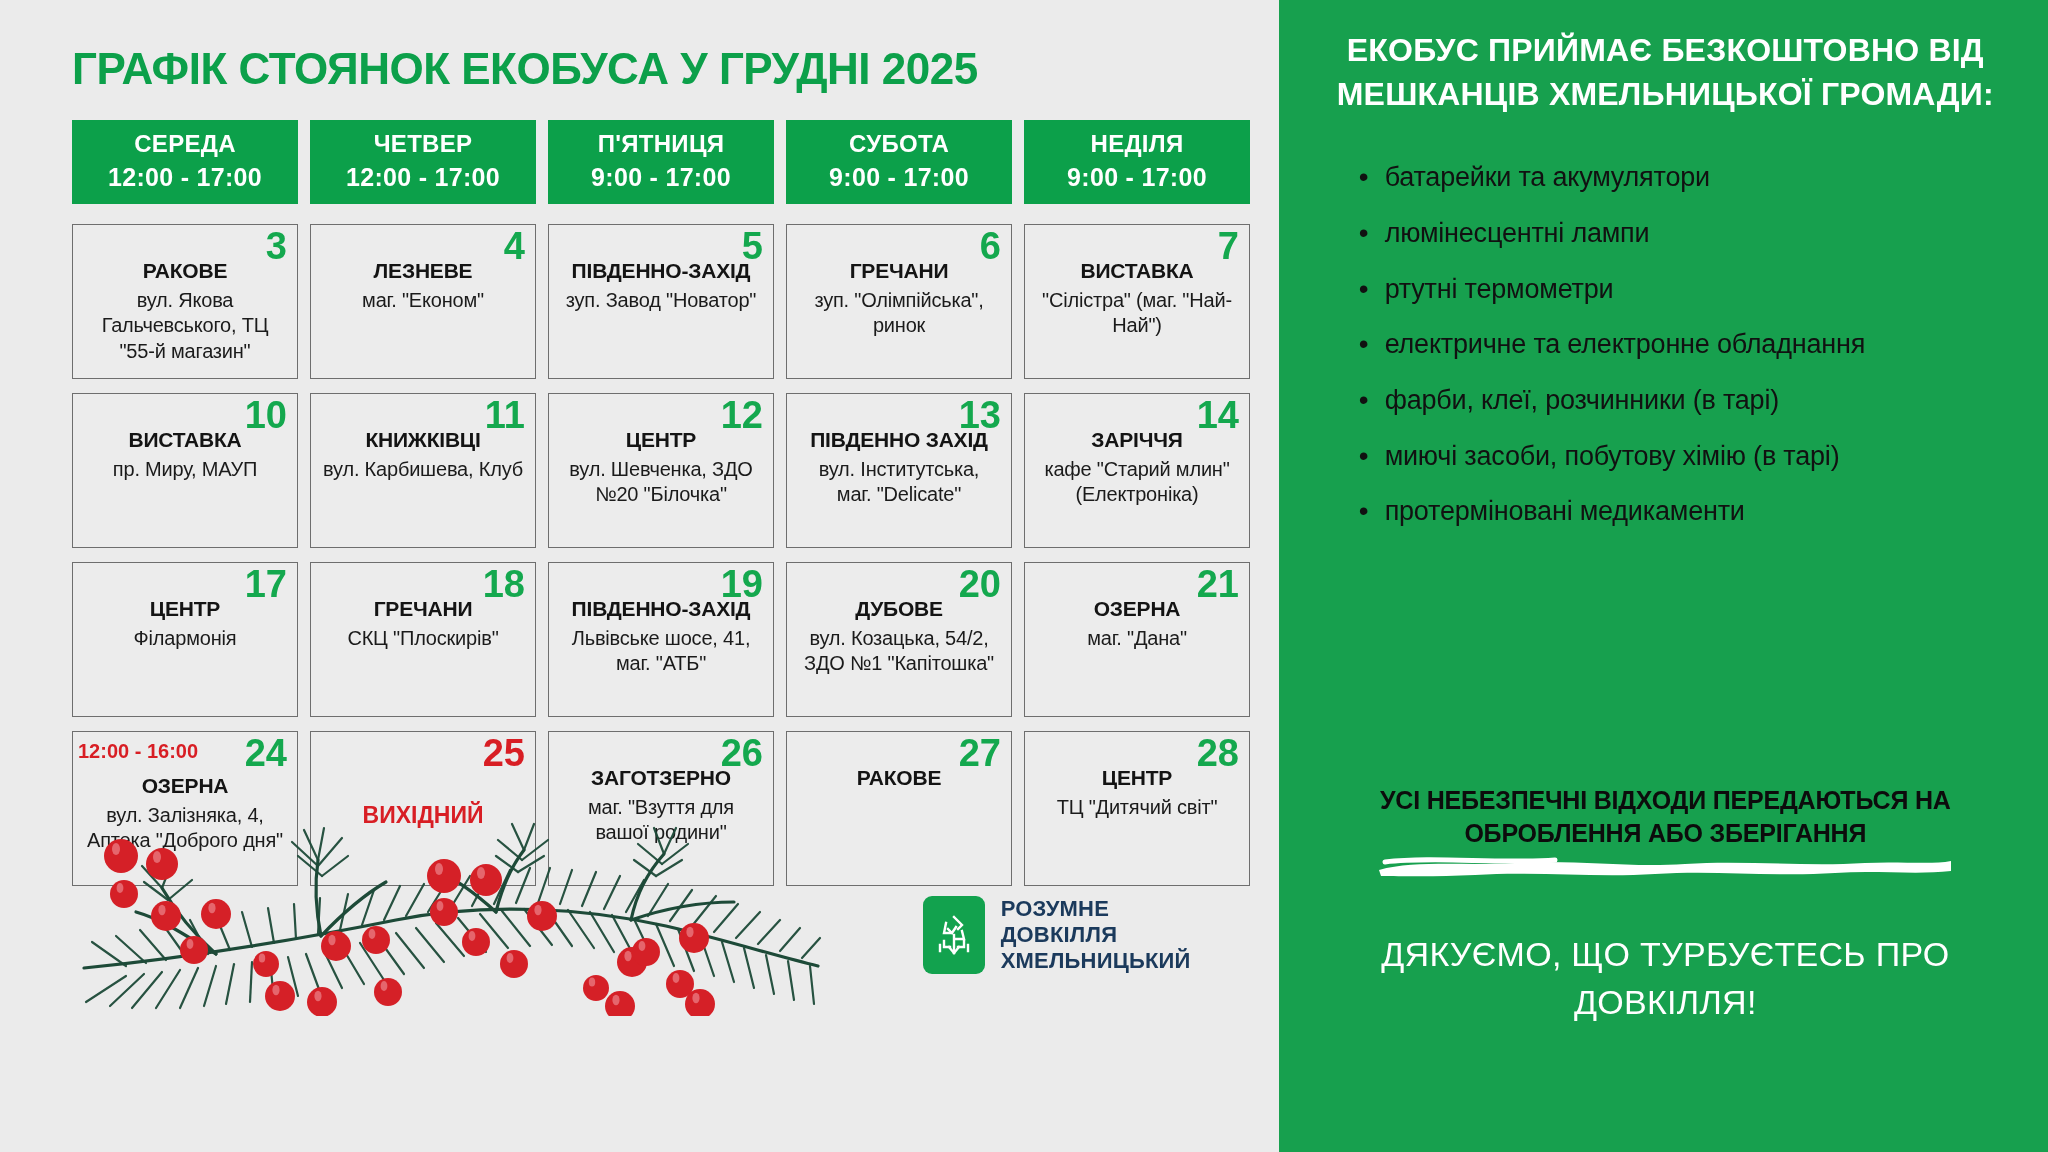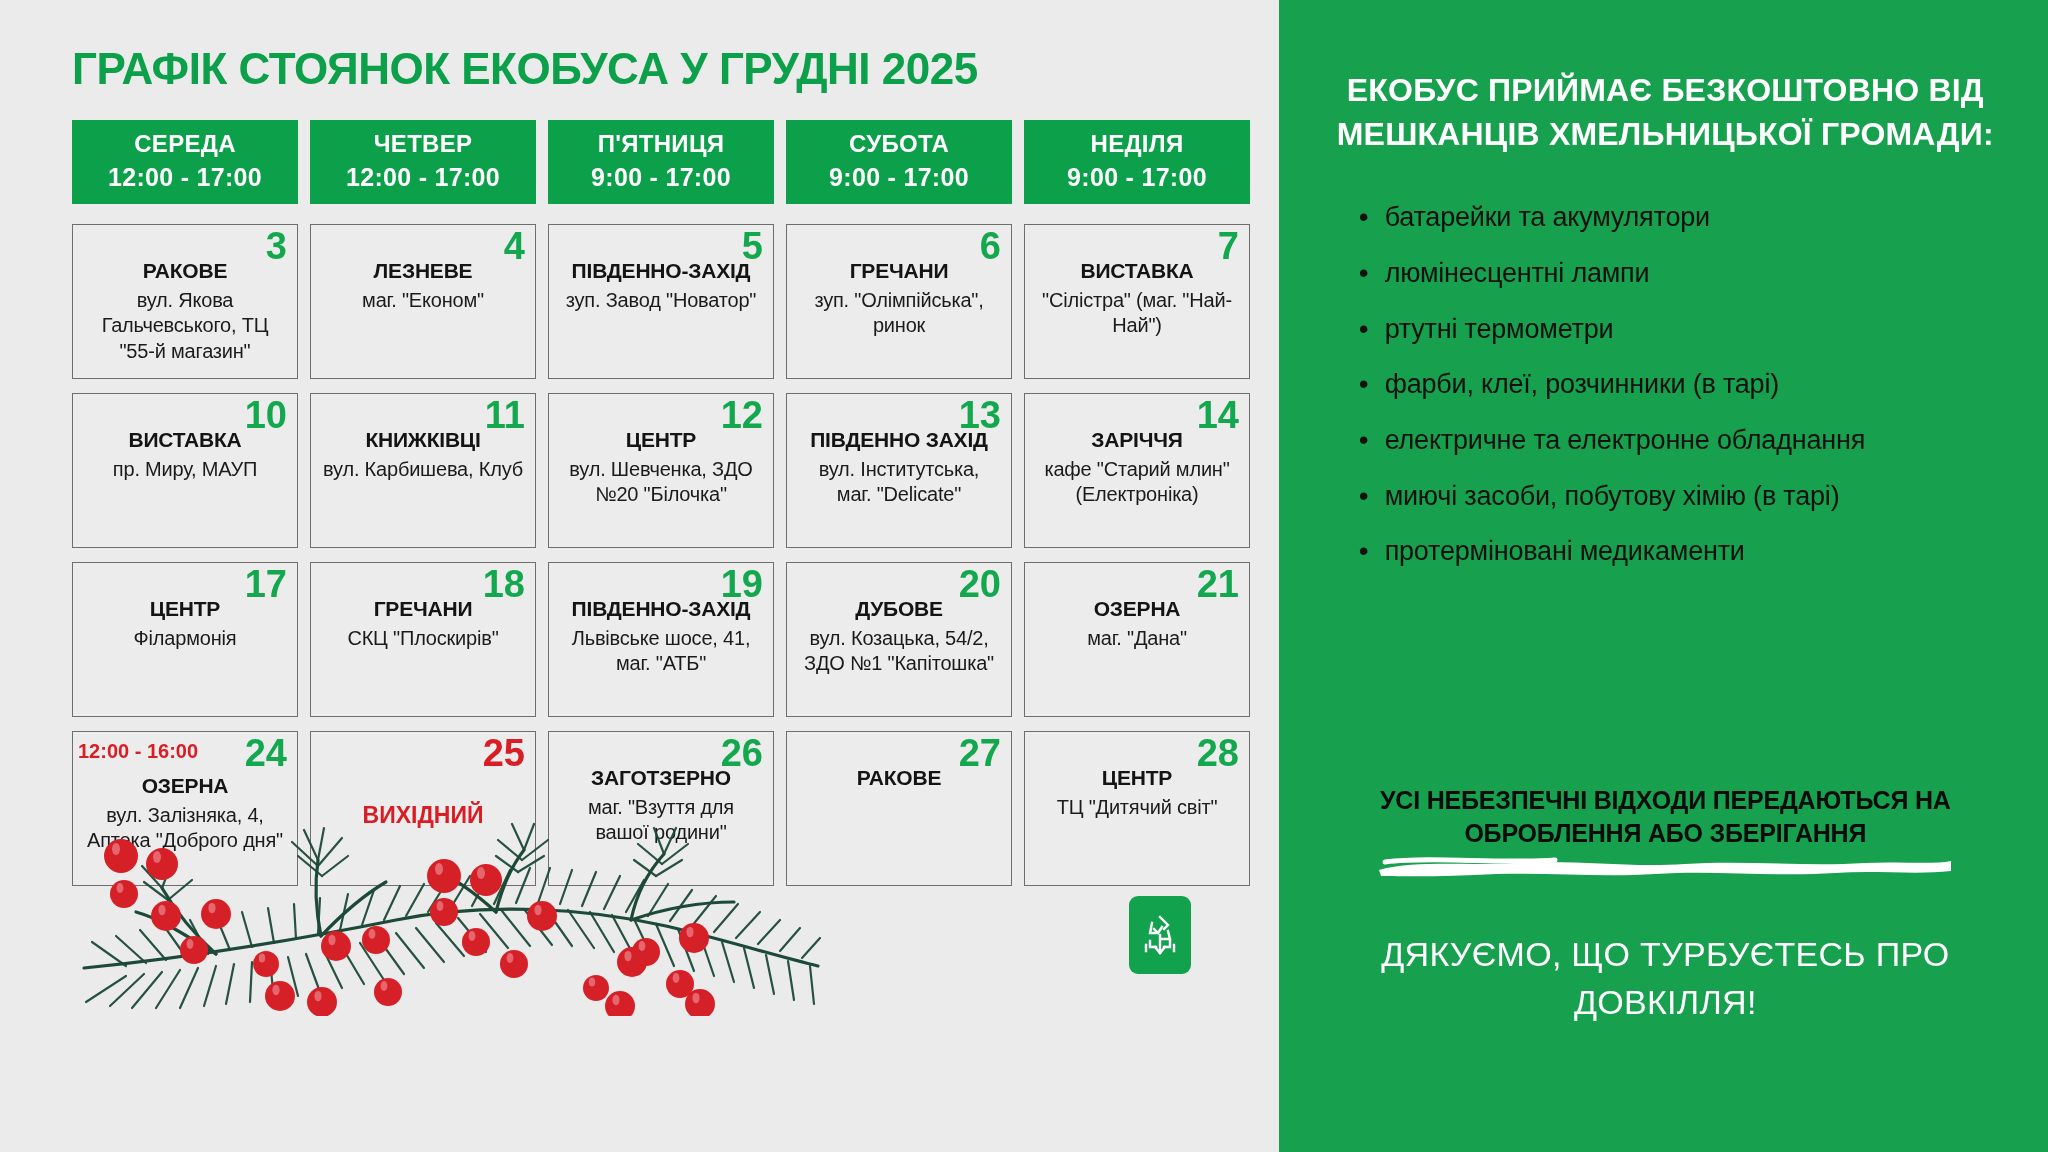--- a/index.html
+++ b/index.html
@@ -128,21 +128,21 @@
     font-size:22px;
     font-weight:bold;
     line-height:1.18;
     letter-spacing:0.2px;
   }
 
   
   .right-panel{
     width:773px; height:1152px;
     background:#17a04e;
-    padding:68px 40px 0 44px;
+    padding:28px 40px 0 44px;
     position:relative;
   }
   .rp-title{
     color:#ffffff;
     font-size:32px;
     font-weight:bold;
     text-align:center;
     line-height:1.38;
     letter-spacing:0.2px;
   }
@@ -512,32 +512,37 @@
           <path d="M28 20 L 30 28 L 22 28"></path>
           <path d="M14 18 L 18 22 L 22 16"></path>
           <path d="M20 24 L 20 42"></path>
           <path d="M20 42 L 15 36 M20 42 L 25 36"></path>
           <path d="M10 30 L 10 36 L 16 36"></path>
           <path d="M30 30 L 30 36 L 24 36"></path>
           <path d="M6 34 L 6 40 M34 34 L 34 40"></path>
         </g>
       </svg>
     </div>
+    <div class="logo-text">
+      <div>РОЗУМНЕ</div>
+      <div>ДОВКІЛЛЯ</div>
+      <div>ХМЕЛЬНИЦЬКИЙ</div>
+    </div>
   </div>
 </div>
 
 <div class="right-panel">
   <div class="rp-title">ЕКОБУС ПРИЙМАЄ БЕЗКОШТОВНО ВІД МЕШКАНЦІВ ХМЕЛЬНИЦЬКОЇ ГРОМАДИ:</div>
 
   <ul class="rp-list" id="waste-list">
       <li>батарейки та акумулятори</li>
       <li>люмінесцентні лампи</li>
       <li>ртутні термометри</li>
+      <li>електричне та електронне обладнання</li>
       <li>фарби, клеї, розчинники (в тарі)</li>
-      <li>електричне та електронне обладнання</li>
       <li>миючі засоби, побутову хімію (в тарі)</li>
       <li>протерміновані медикаменти</li>
     </ul>
 
   <div class="rp-note">УСІ НЕБЕЗПЕЧНІ ВІДХОДИ ПЕРЕДАЮТЬСЯ НА ОБРОБЛЕННЯ АБО ЗБЕРІГАННЯ</div>
 
   <svg class="brush" viewBox="0 0 580 26" aria-hidden="true" xmlns="http://www.w3.org/2000/svg">
     <path d="M4 18 C 40 8, 90 14, 140 11 C 200 7, 250 16, 310 12 C 370 8, 430 15, 490 11 C 525 9, 556 13, 576 9 L 576 19 C 540 23, 500 18, 460 21 C 400 25, 340 18, 280 22 C 220 26, 160 19, 100 23 C 60 25, 26 24, 6 24 Z" fill="#ffffff"></path>
     <path d="M10 10 C 60 4, 120 12, 180 8" stroke="#ffffff" stroke-width="5" fill="none" stroke-linecap="round"></path>
   </svg>

